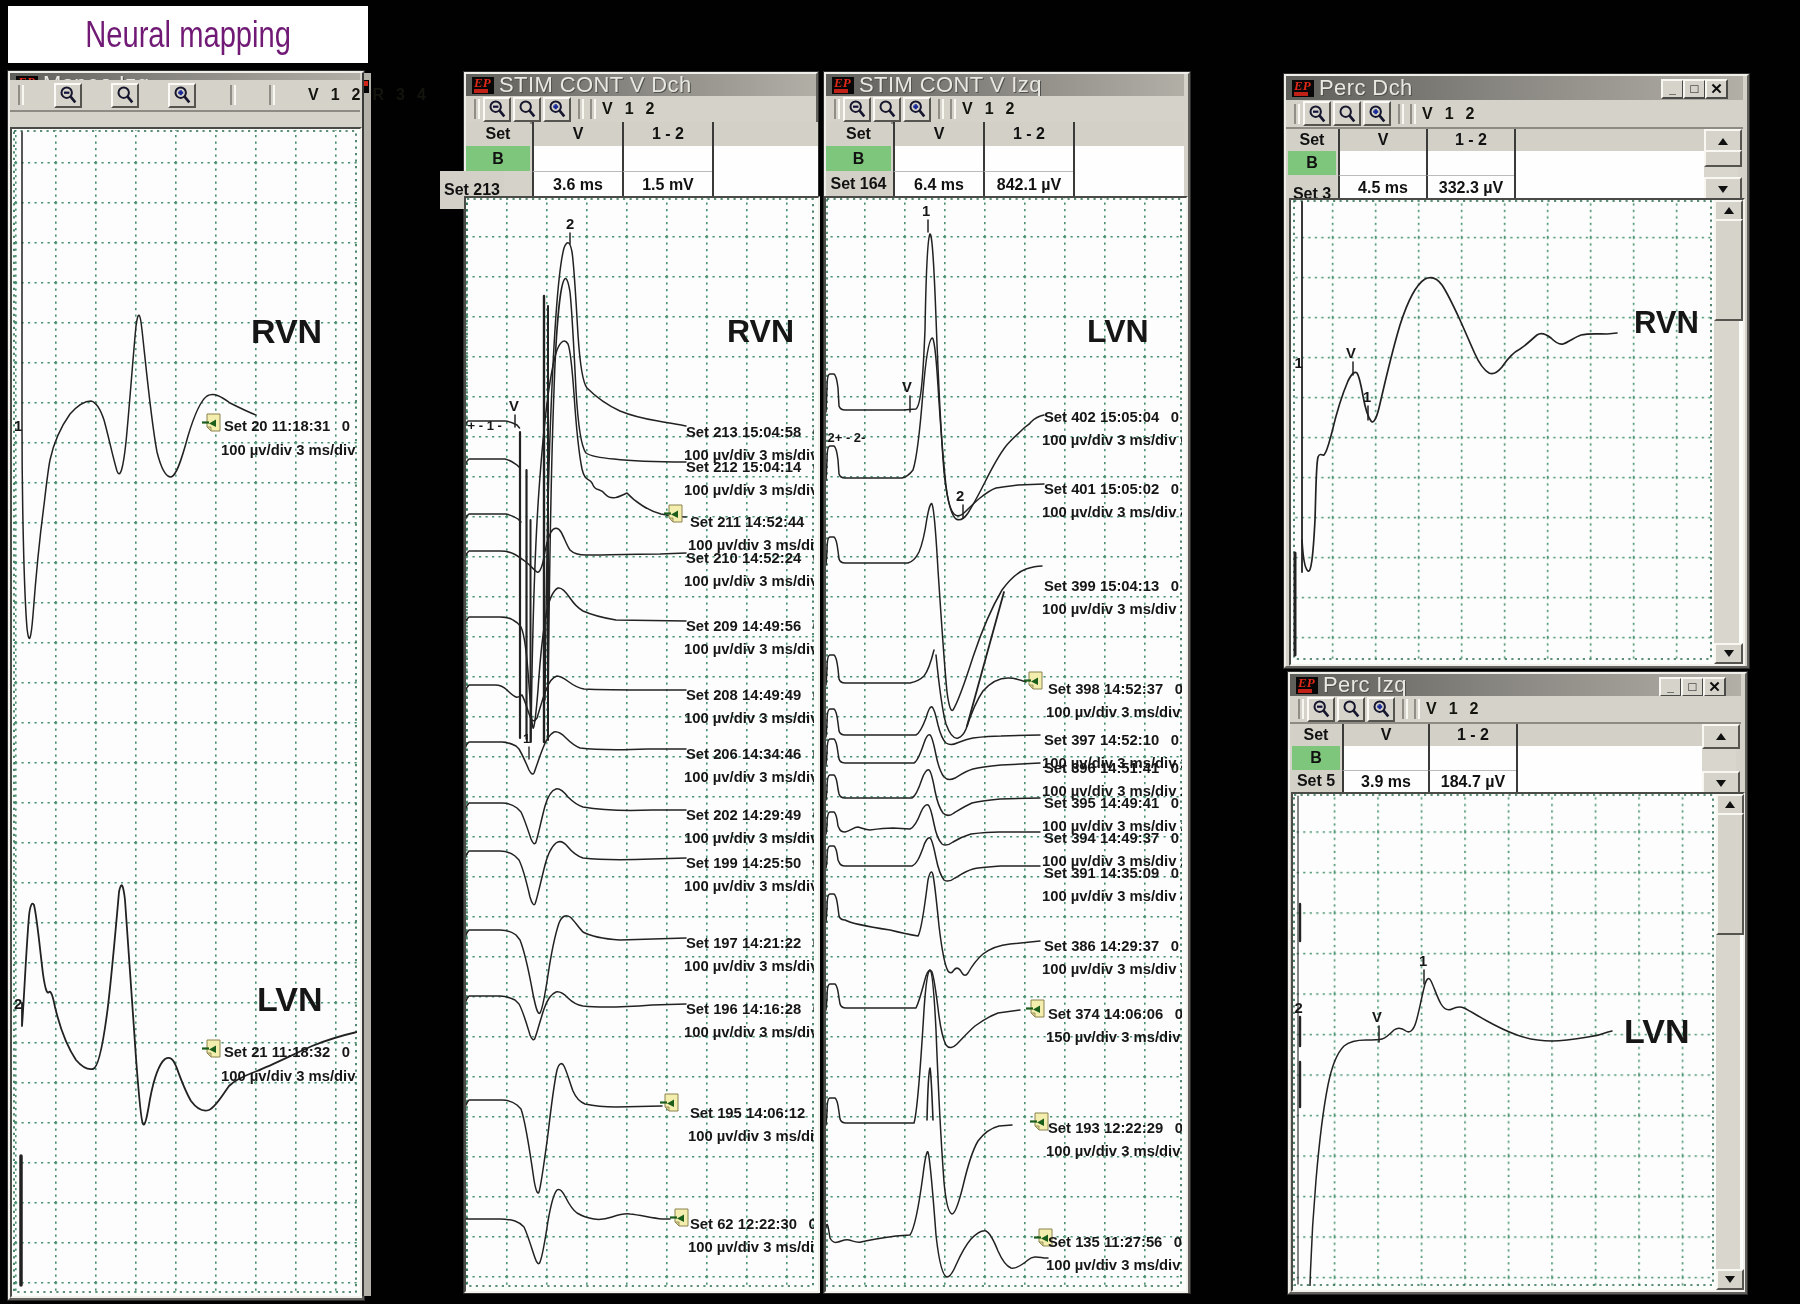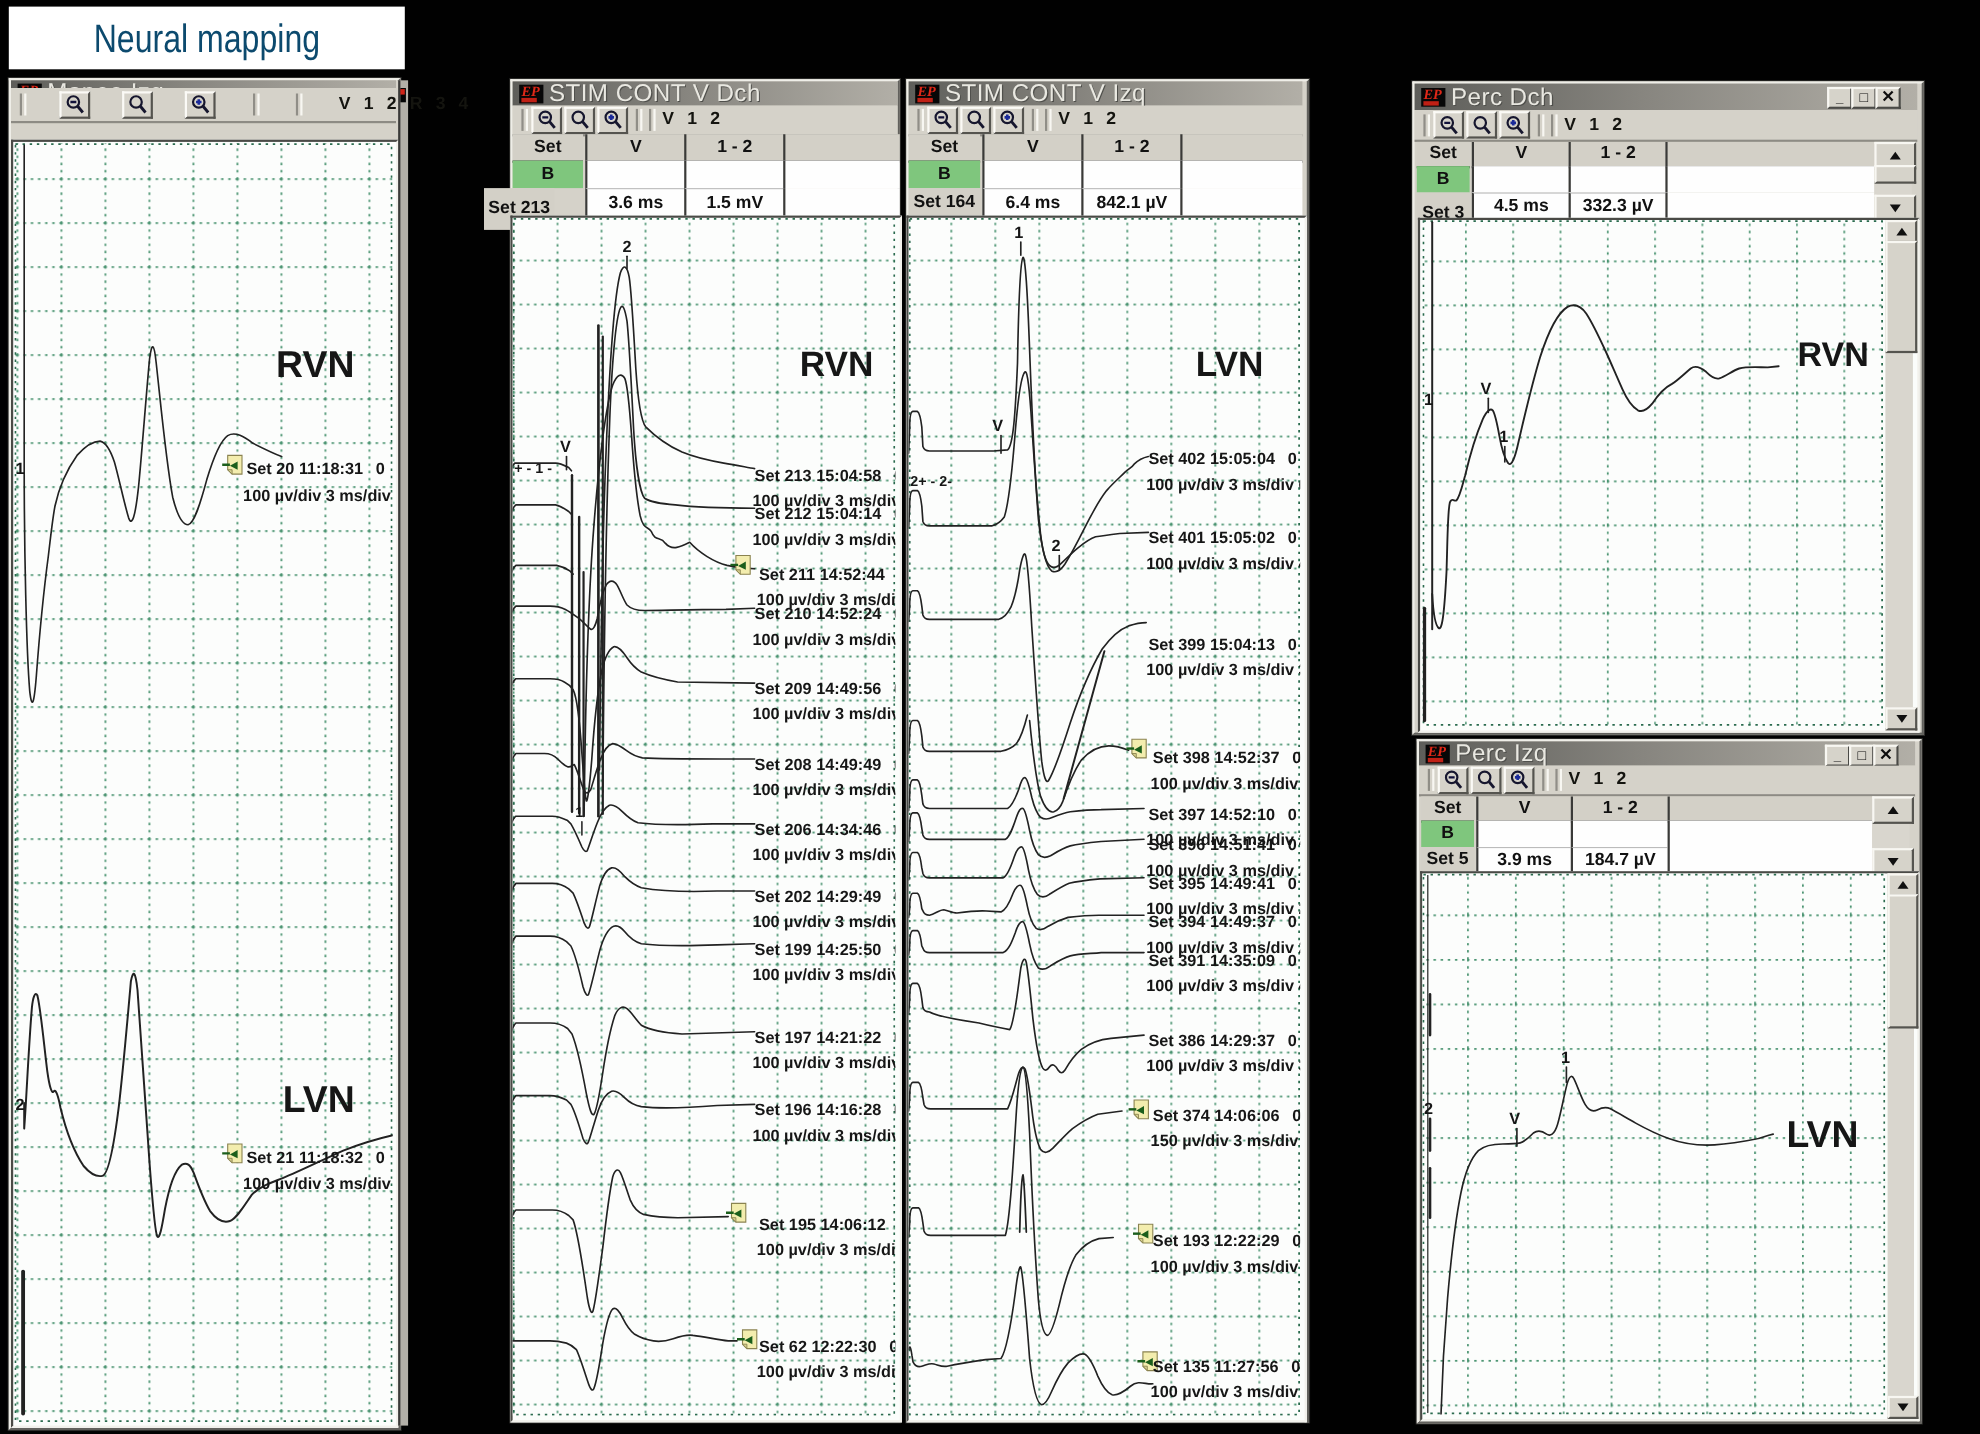--- a/index.html
+++ b/index.html
@@ -1,18 +1,18 @@
 <!DOCTYPE html>
 <html><head><meta charset="utf-8">
 <style>
 html,body{margin:0;padding:0;background:#000;}
 #page{position:relative;width:1800px;height:1304px;background:#010101;overflow:hidden;
  font-family:"Liberation Sans",sans-serif;}
 .abs{position:absolute;}
-.titlebox{position:absolute;background:#fff;color:#0c4a6e;display:flex;align-items:center;
+.titlebox{position:absolute;background:#fff;color:#701a75;display:flex;align-items:center;
  justify-content:center;font-size:36px;white-space:nowrap;overflow:hidden;}
 .tsc{display:inline-block;transform:scaleX(0.81);transform-origin:center;}
 .win{position:absolute;background:#d5d2c9;border-top:2px solid #efeee8;border-left:2px solid #efeee8;
  border-right:2px solid #62615d;border-bottom:2px solid #62615d;box-shadow:0 0 0 1px #2e2e2c;}
 .tbar{position:absolute;background:linear-gradient(90deg,#5e5e5a,#87857f 45%,#b2afa7);
  display:flex;align-items:center;}
 .ttl{color:#e9e8e1;font-weight:normal;font-size:22px;margin-left:5px;letter-spacing:.4px;
  text-shadow:1px 1px 0 #50504c;white-space:nowrap;}
 .ep{width:22px;height:17px;background:#070707;margin-left:6px;position:relative;flex:none;}
 .ep i{position:absolute;left:2px;top:-1px;color:#e02818;font-size:13px;font-weight:bold;font-style:italic;

